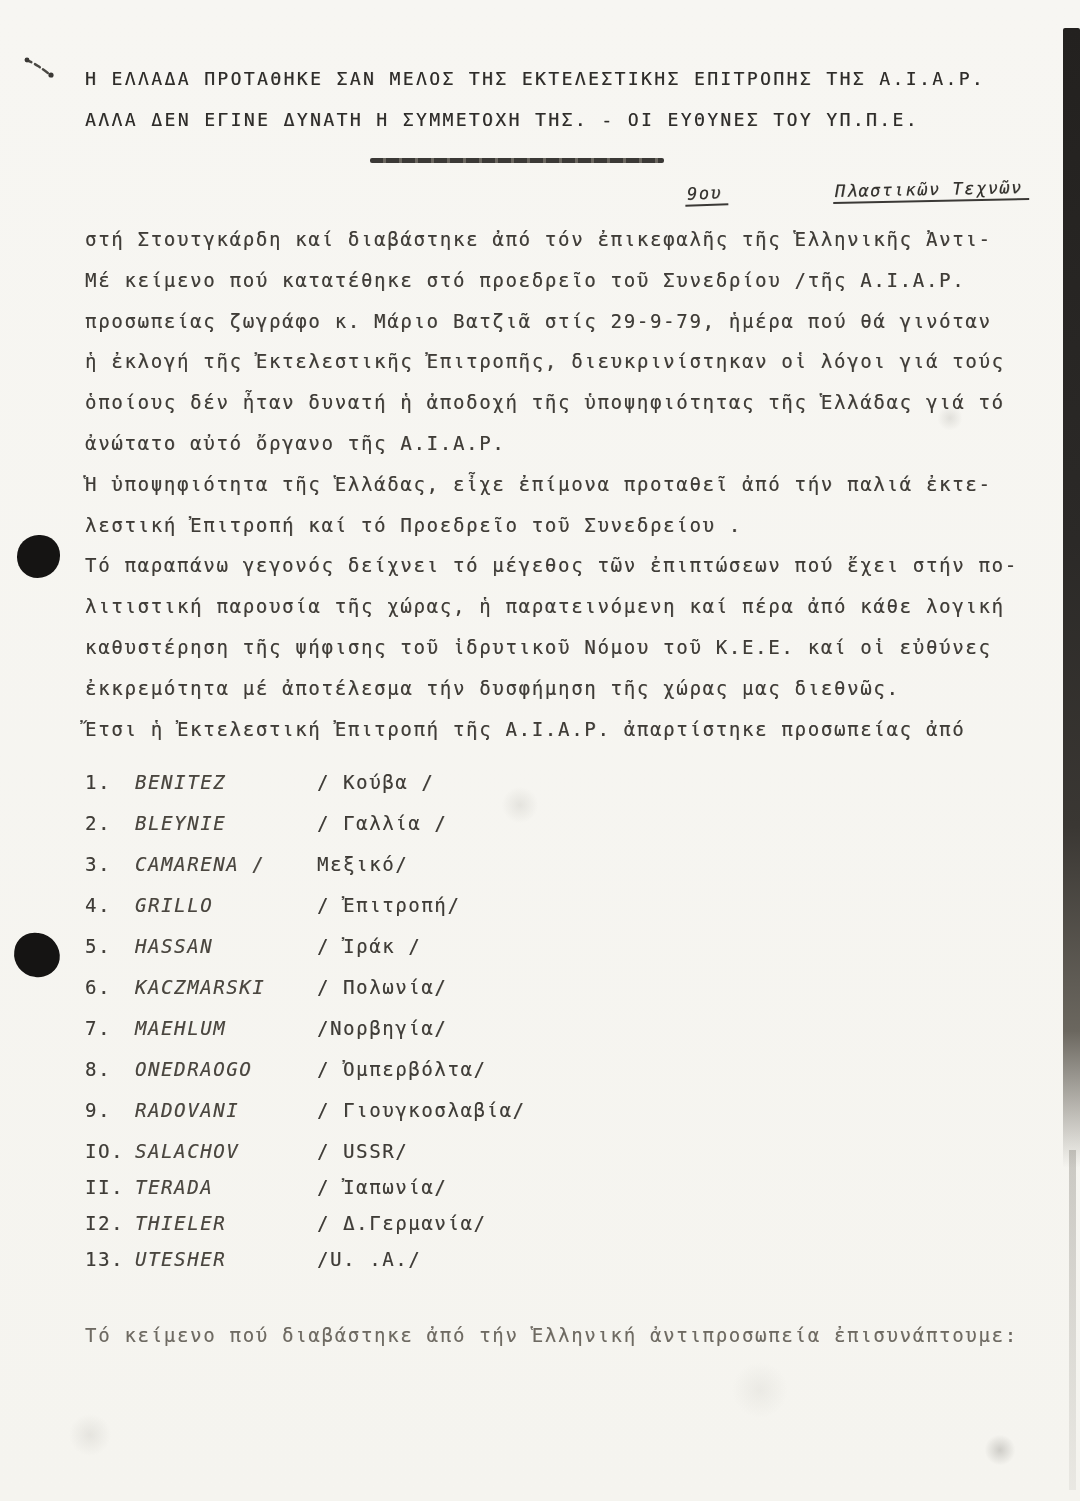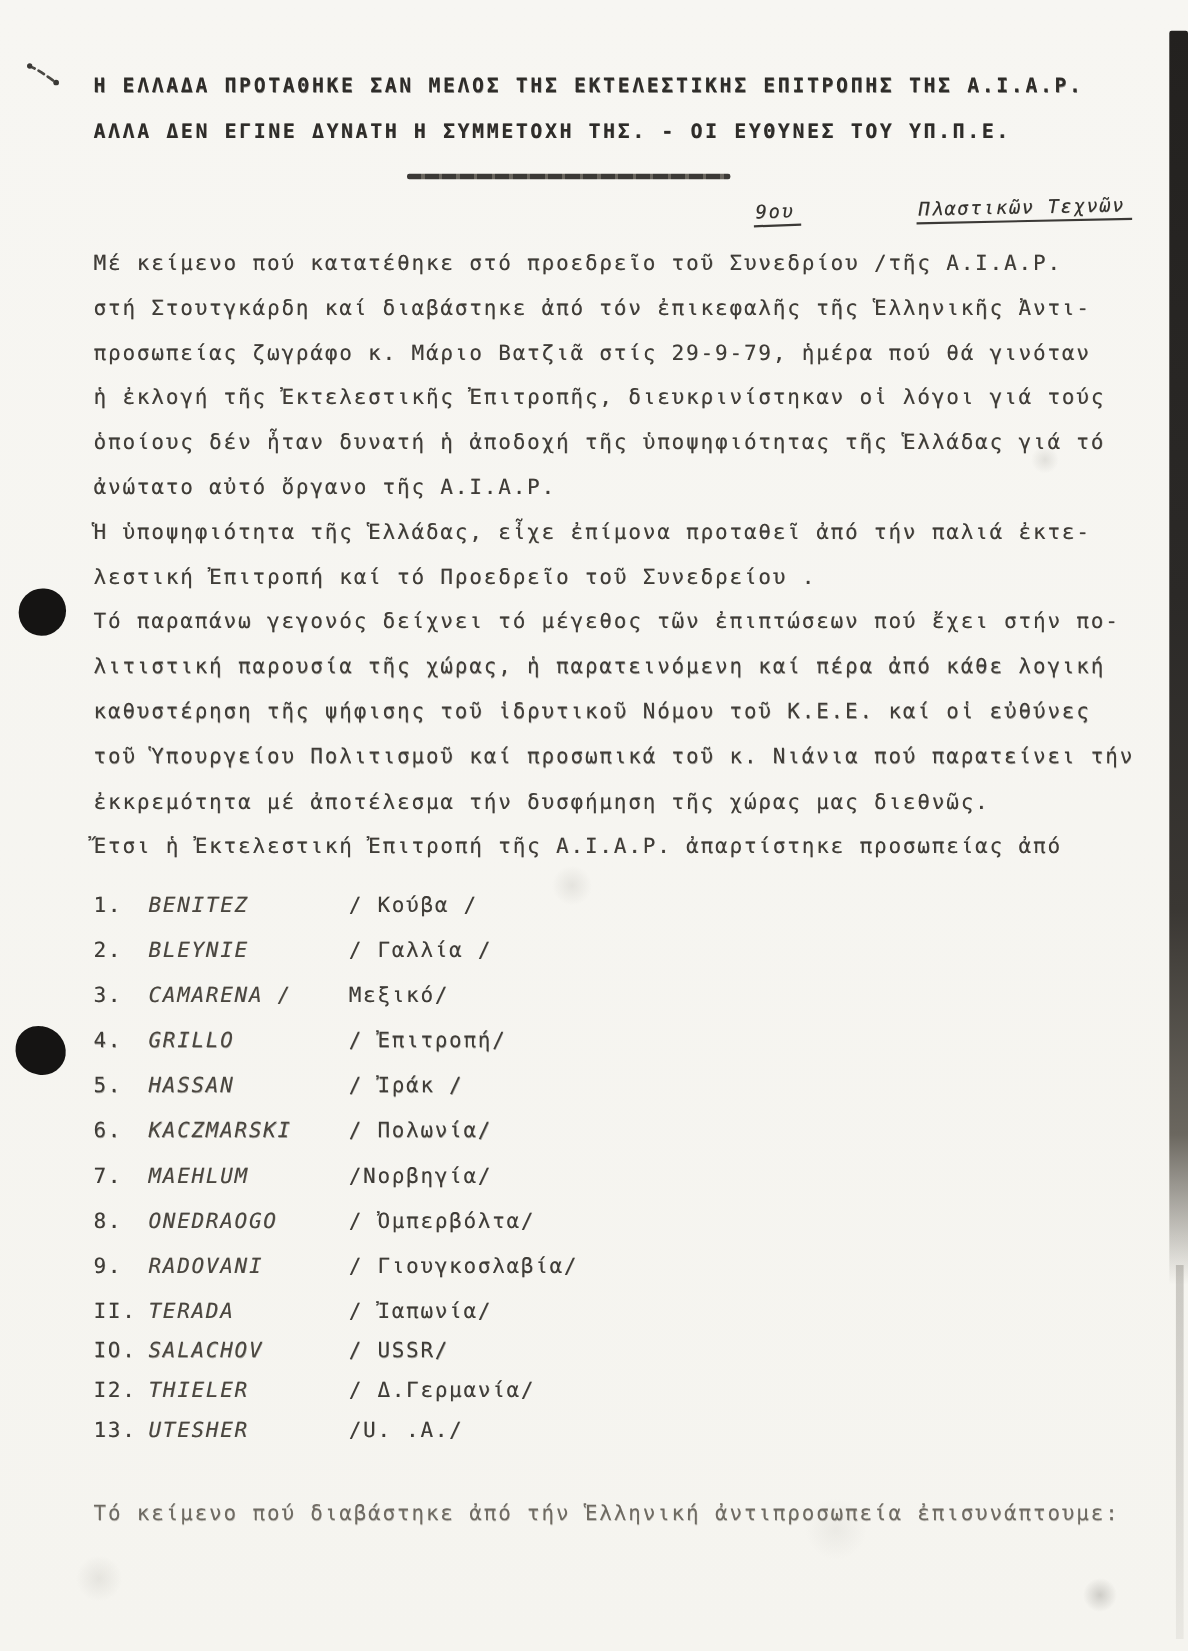--- a/index.html
+++ b/index.html
@@ -31,21 +31,21 @@
   }
   
   .dot{position:absolute;background:#151413;}
   .dot1{left:17px;top:535px;width:43px;height:43px;border-radius:50% 46% 52% 48%;}
   .dot2{left:14px;top:933px;width:46px;height:44px;border-radius:46% 54% 48% 52%;transform:rotate(8deg);}
   
   .squiggle{position:absolute;left:20px;top:52px;}
   
   .content{position:absolute;left:85px;top:58px;width:960px;}
   .heading{
-    font-size:18px;font-weight:bold;letter-spacing:2.4px;
+    font-size:18px;font-weight:normal;letter-spacing:2.4px;
     line-height:41px;color:#2e2c29;
     text-shadow:.4px .4px .5px rgba(46,44,41,.55);
     white-space:nowrap;
   }
   .divider{
     margin:18px 0 0 285px;width:294px;height:5px;
     background:repeating-linear-gradient(90deg,#3b3936 0 13px,#6a665f 13px 16px);
     border-radius:2px;
   }
   .annot-row{position:relative;height:40px;margin-top:14px;font-size:17px;color:#34322e;}
@@ -99,32 +99,31 @@
     </div>
 
     <div class="divider"></div>
 
     <div class="annot-row">
       <span class="annot annot-number">9ου</span>
       <span class="annot annot-label">Πλαστικῶν Τεχνῶν</span>
     </div>
 
     <div class="para">
+      <div class="line">στή Στουτγκάρδη καί διαβάστηκε ἀπό τόν ἐπικεφαλῆς τῆς Ἑλληνικῆς Ἀντι-</div>
       <div class="line">Μέ κείμενο πού κατατέθηκε στό προεδρεῖο τοῦ Συνεδρίου /τῆς Α.Ι.Α.Ρ.</div>
-      <div class="line">στή Στουτγκάρδη καί διαβάστηκε ἀπό τόν ἐπικεφαλῆς τῆς Ἑλληνικῆς Ἀντι-</div>
       <div class="line">προσωπείας ζωγράφο κ. Μάριο Βατζιᾶ στίς 29-9-79, ἡμέρα  πού θά γινόταν</div>
       <div class="line">ἡ ἐκλογή τῆς Ἐκτελεστικῆς Ἐπιτροπῆς, διευκρινίστηκαν οἱ λόγοι γιά τούς</div>
       <div class="line">ὁποίους δέν ἦταν δυνατή ἡ ἀποδοχή τῆς ὑποψηφιότητας τῆς Ἑλλάδας γιά τό</div>
       <div class="line">ἀνώτατο αὐτό ὄργανο τῆς Α.Ι.Α.Ρ.</div>
       <div class="line">Ἡ ὑποψηφιότητα τῆς Ἑλλάδας, εἶχε ἐπίμονα προταθεῖ ἀπό τήν παλιά ἐκτε-</div>
       <div class="line">λεστική Ἐπιτροπή καί τό Προεδρεῖο τοῦ Συνεδρείου .</div>
       <div class="line">Τό παραπάνω γεγονός δείχνει τό μέγεθος τῶν ἐπιπτώσεων πού ἔχει στήν πο-</div>
       <div class="line">λιτιστική παρουσία τῆς χώρας, ἡ παρατεινόμενη καί πέρα ἀπό κάθε λογική</div>
       <div class="line">καθυστέρηση τῆς ψήφισης τοῦ ἱδρυτικοῦ Νόμου τοῦ Κ.Ε.Ε. καί οἱ εὐθύνες</div>
-      <div class="line">τοῦ Ὑπουργείου Πολιτισμοῦ καί προσωπικά τοῦ κ. Νιάνια πού παρατείνει τήν</div>
       <div class="line">ἐκκρεμότητα μέ ἀποτέλεσμα τήν δυσφήμηση τῆς χώρας μας διεθνῶς.</div>
       <div class="line">Ἔτσι ἡ Ἐκτελεστική Ἐπιτροπή τῆς Α.Ι.Α.Ρ. ἀπαρτίστηκε προσωπείας ἀπό</div>
     </div>
 
     <div class="list">
       <div class="row">
         <span class="num">1.</span><span class="name">BENITEZ</span><span class="country">/ Κούβα /</span>
       </div>
       <div class="row">
         <span class="num">2.</span><span class="name">BLEYNIE</span><span class="country">/ Γαλλία /</span>
@@ -144,24 +143,24 @@
       <div class="row">
         <span class="num">7.</span><span class="name">MAEHLUM</span><span class="country">/Νορβηγία/</span>
       </div>
       <div class="row">
         <span class="num">8.</span><span class="name">ONEDRAOGO</span><span class="country">/ Ὀμπερβόλτα/</span>
       </div>
       <div class="row">
         <span class="num">9.</span><span class="name">RADOVANI</span><span class="country">/ Γιουγκοσλαβία/</span>
       </div>
       <div class="row">
-        <span class="num">II.</span><span class="name">TERADA</span><span class="country">/ Ἰαπωνία/</span>
+        <span class="num">IO.</span><span class="name">SALACHOV</span><span class="country">/ USSR/</span>
       </div>
       <div class="row">
-        <span class="num">IO.</span><span class="name">SALACHOV</span><span class="country">/ USSR/</span>
+        <span class="num">II.</span><span class="name">TERADA</span><span class="country">/ Ἰαπωνία/</span>
       </div>
       <div class="row">
         <span class="num">I2.</span><span class="name">THIELER</span><span class="country">/ Δ.Γερμανία/</span>
       </div>
       <div class="row">
         <span class="num">13.</span><span class="name">UTESHER</span><span class="country">/U. .A./</span>
       </div>
     </div>
 
     <div class="closing">Τό κείμενο πού διαβάστηκε ἀπό τήν Ἑλληνική ἀντιπροσωπεία ἐπισυνάπτουμε:</div>

